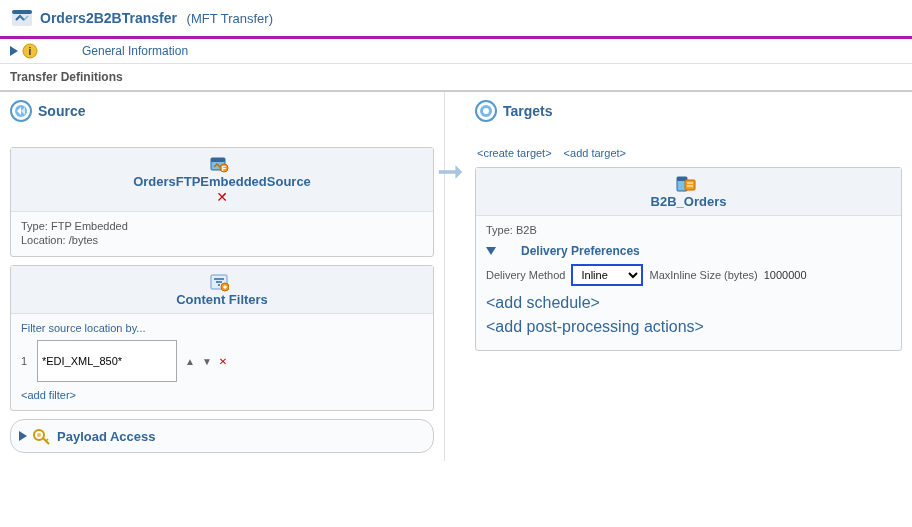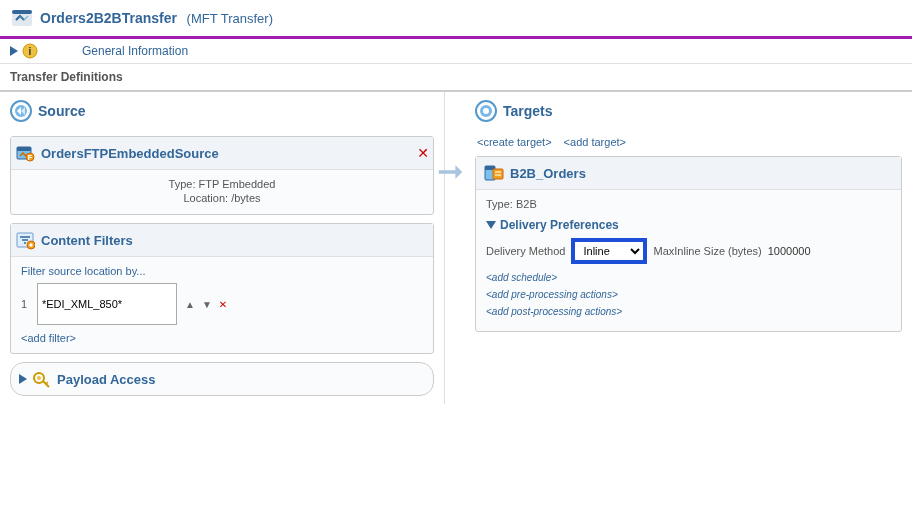--- a/index.html
+++ b/index.html
@@ -67,21 +67,21 @@
     
     .right-panel {
       flex: 1;
       padding: 8px 10px;
     }
 
     
     .col-header {
       display: flex;
       align-items: center;
-      margin-bottom: 14px;
+      margin-bottom: 25px;
       font-size: 14px;
       font-weight: bold;
       color: #336699;
     }
 
     
     .arrow-connector {
       position: absolute;
       left: 432px;
       top: 215px;
@@ -93,23 +93,24 @@
     
     .card {
       border: 1px solid #ccc;
       border-radius: 3px;
       margin-bottom: 8px;
       background: #fafbfc;
     }
     .card-header {
       display: flex;
       align-items: center;
-      padding: 6px 4px;
+      padding: 6px 24px;
       border-bottom: 1px solid #e0e0e0;
       background: #f0f4f8;
+      flex-direction: column;
     }
     .card-title {
       font-size: 13px;
       font-weight: bold;
       color: #336699;
       flex: 1;
     }
     .card-close {
       color: #cc0000;
       cursor: pointer;
@@ -117,21 +118,20 @@
     }
     .card-body {
       padding: 8px 10px;
     }
 
     
     .source-info-line {
       font-size: 11px;
       color: #555;
       margin-bottom: 2px;
-      text-align: center;
     }
 
     
     .filter-subtitle {
       font-size: 11px;
       color: #336699;
       margin-bottom: 6px;
     }
     .filter-row {
       display: flex;
@@ -202,72 +202,72 @@
       border: 1px solid #ccc;
       border-radius: 3px;
       background: #fafbfc;
     }
     .b2b-card-header {
       display: flex;
       align-items: center;
       padding: 6px 8px;
       background: #f0f4f8;
       border-bottom: 1px solid #e0e0e0;
+      flex-direction: column;
     }
     .b2b-card-body {
       padding: 8px 10px;
     }
     .b2b-info-line {
       font-size: 11px;
       color: #555;
       margin-bottom: 2px;
     }
 
     
     .delivery-section-title {
       font-size: 12px;
       font-weight: bold;
       color: #336699;
       margin: 8px 0 6px 0;
       display: flex;
       align-items: center;
-      gap: 0;
+      gap: 21px;
     }
     .delivery-row {
       display: flex;
       align-items: center;
       margin-bottom: 8px;
       font-size: 11px;
       color: #555;
     }
     .delivery-label {
       margin-right: 6px;
     }
     .delivery-select {
-      border: 4px solid #1d4ed8;
+      border: 2px solid #1d4ed8;
       padding: 2px 4px;
       font-size: 11px;
       background: #fff;
     }
     .delivery-maxlabel {
       margin: 0 6px;
     }
     .delivery-maxvalue {
       font-size: 11px;
       color: #333;
     }
 
     
     .target-link {
       display: block;
       color: #336699;
-      font-size: 10px;
+      font-size: 16px;
       margin-bottom: 6px;
       cursor: pointer;
-      font-style: italic;
     }
 
     
     .panels-wrapper {
       position: relative;
       display: flex;
     }
 
     
     .hdivider {
@@ -449,20 +449,19 @@
           <span class="delivery-label">Delivery Method</span>
           <select class="delivery-select">
             <option>Inline</option>
             <option>Queued</option>
           </select>
           <span class="delivery-maxlabel">MaxInline Size (bytes)</span>
           <span class="delivery-maxvalue">1000000</span>
         </div>
 
         <a class="target-link">&lt;add schedule&gt;</a>
-        <a class="target-link">&lt;add pre-processing actions&gt;</a>
         <a class="target-link">&lt;add post-processing actions&gt;</a>
       </div>
     </div>
 
   </div>
 
 </div>
 
 </body></html>

